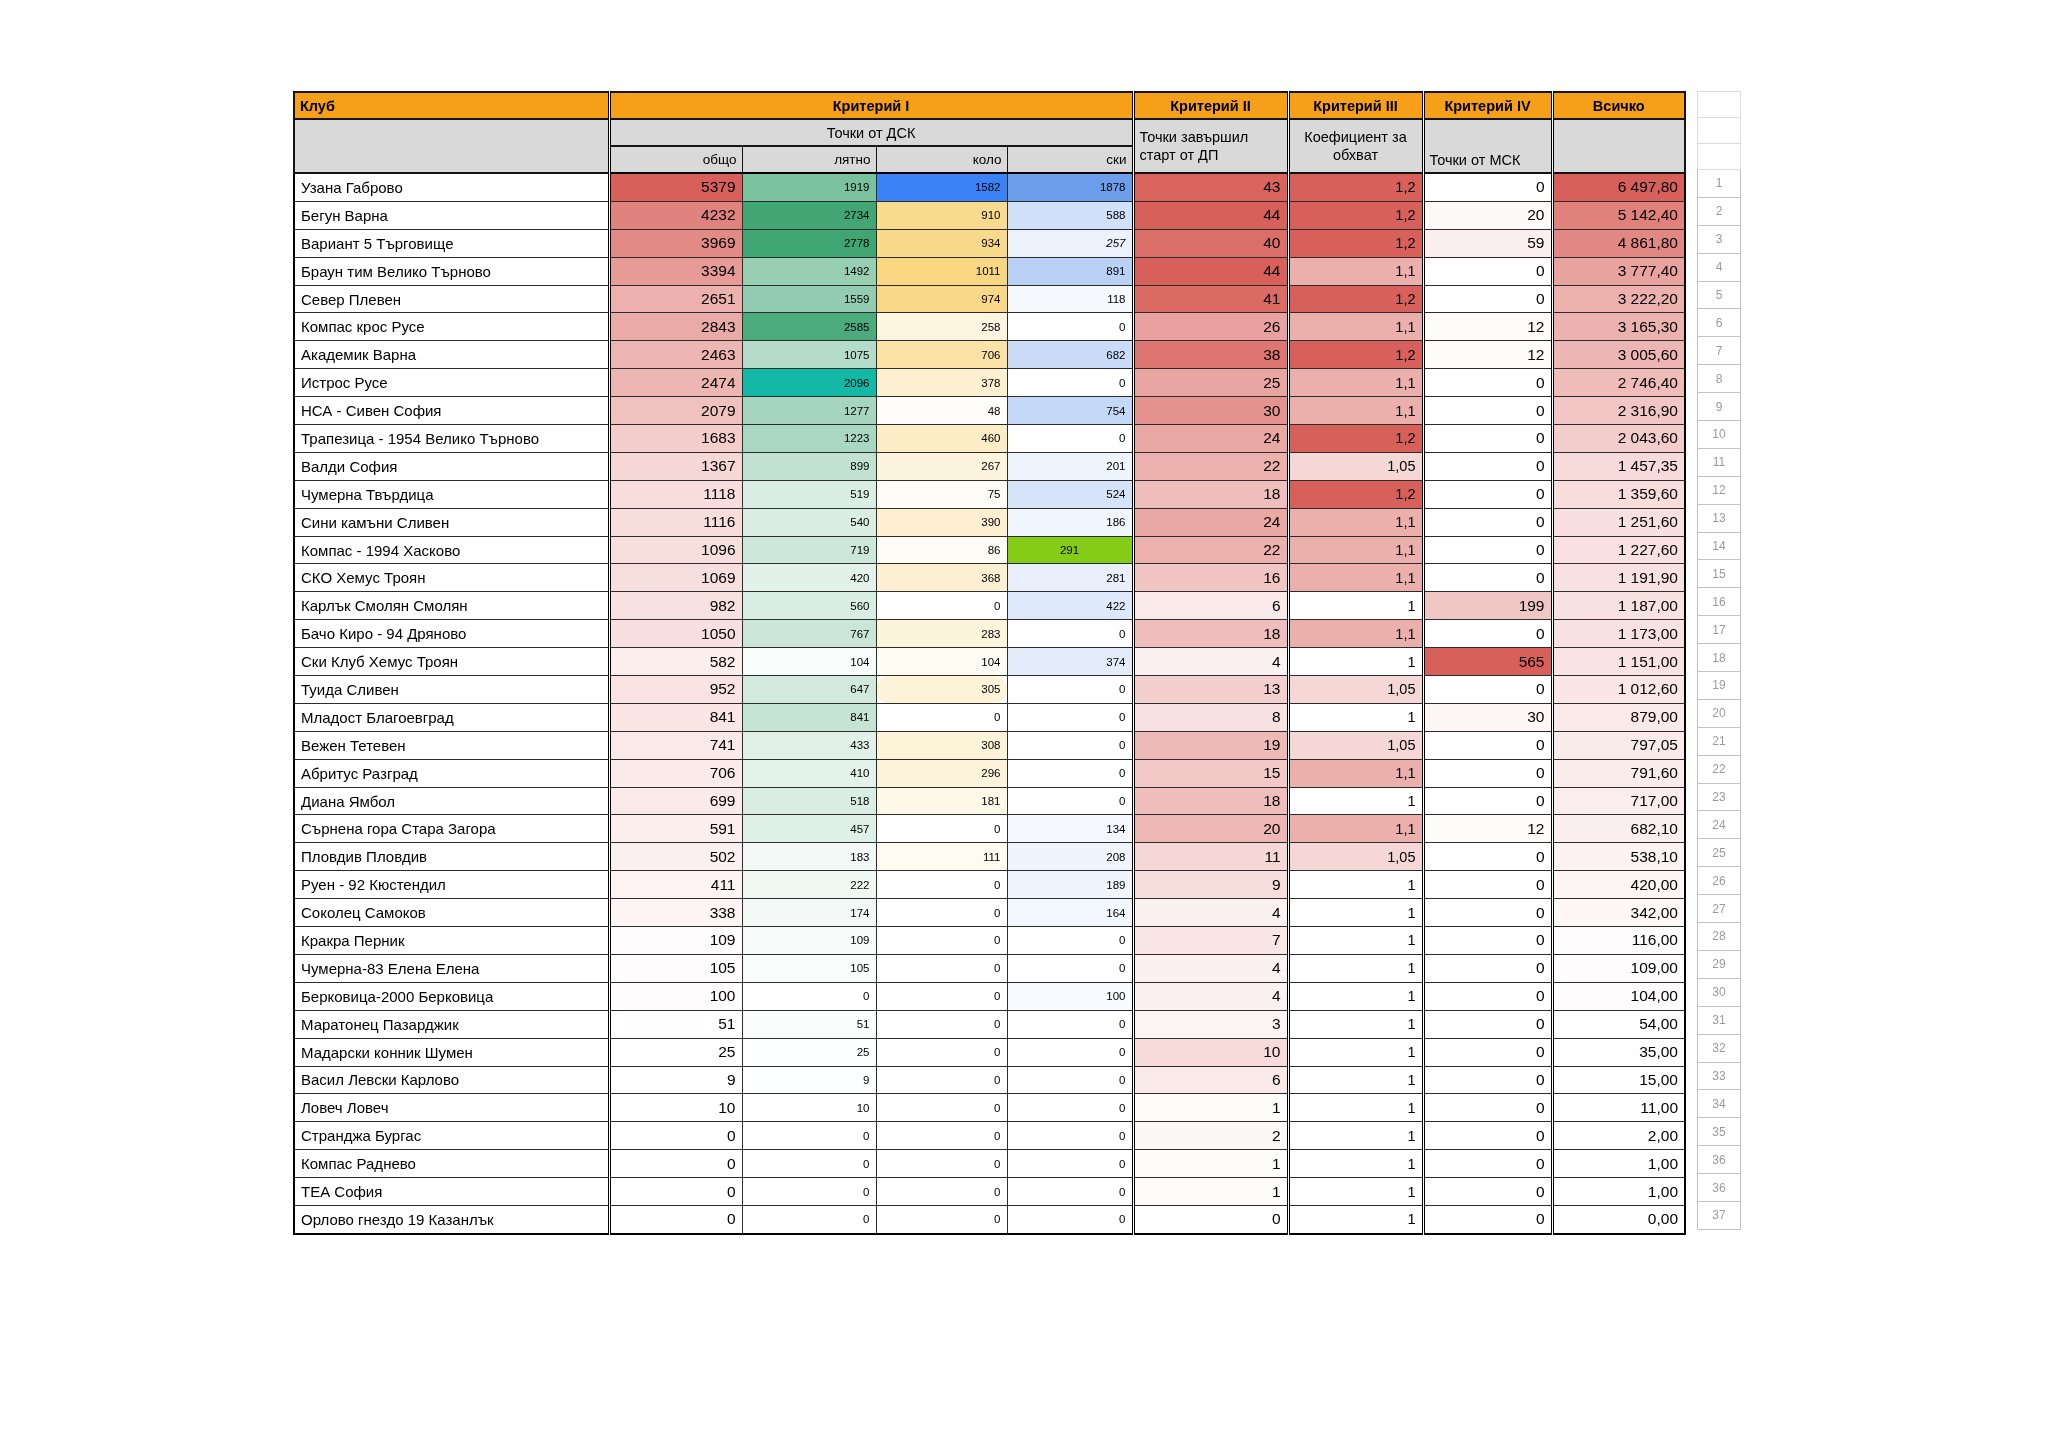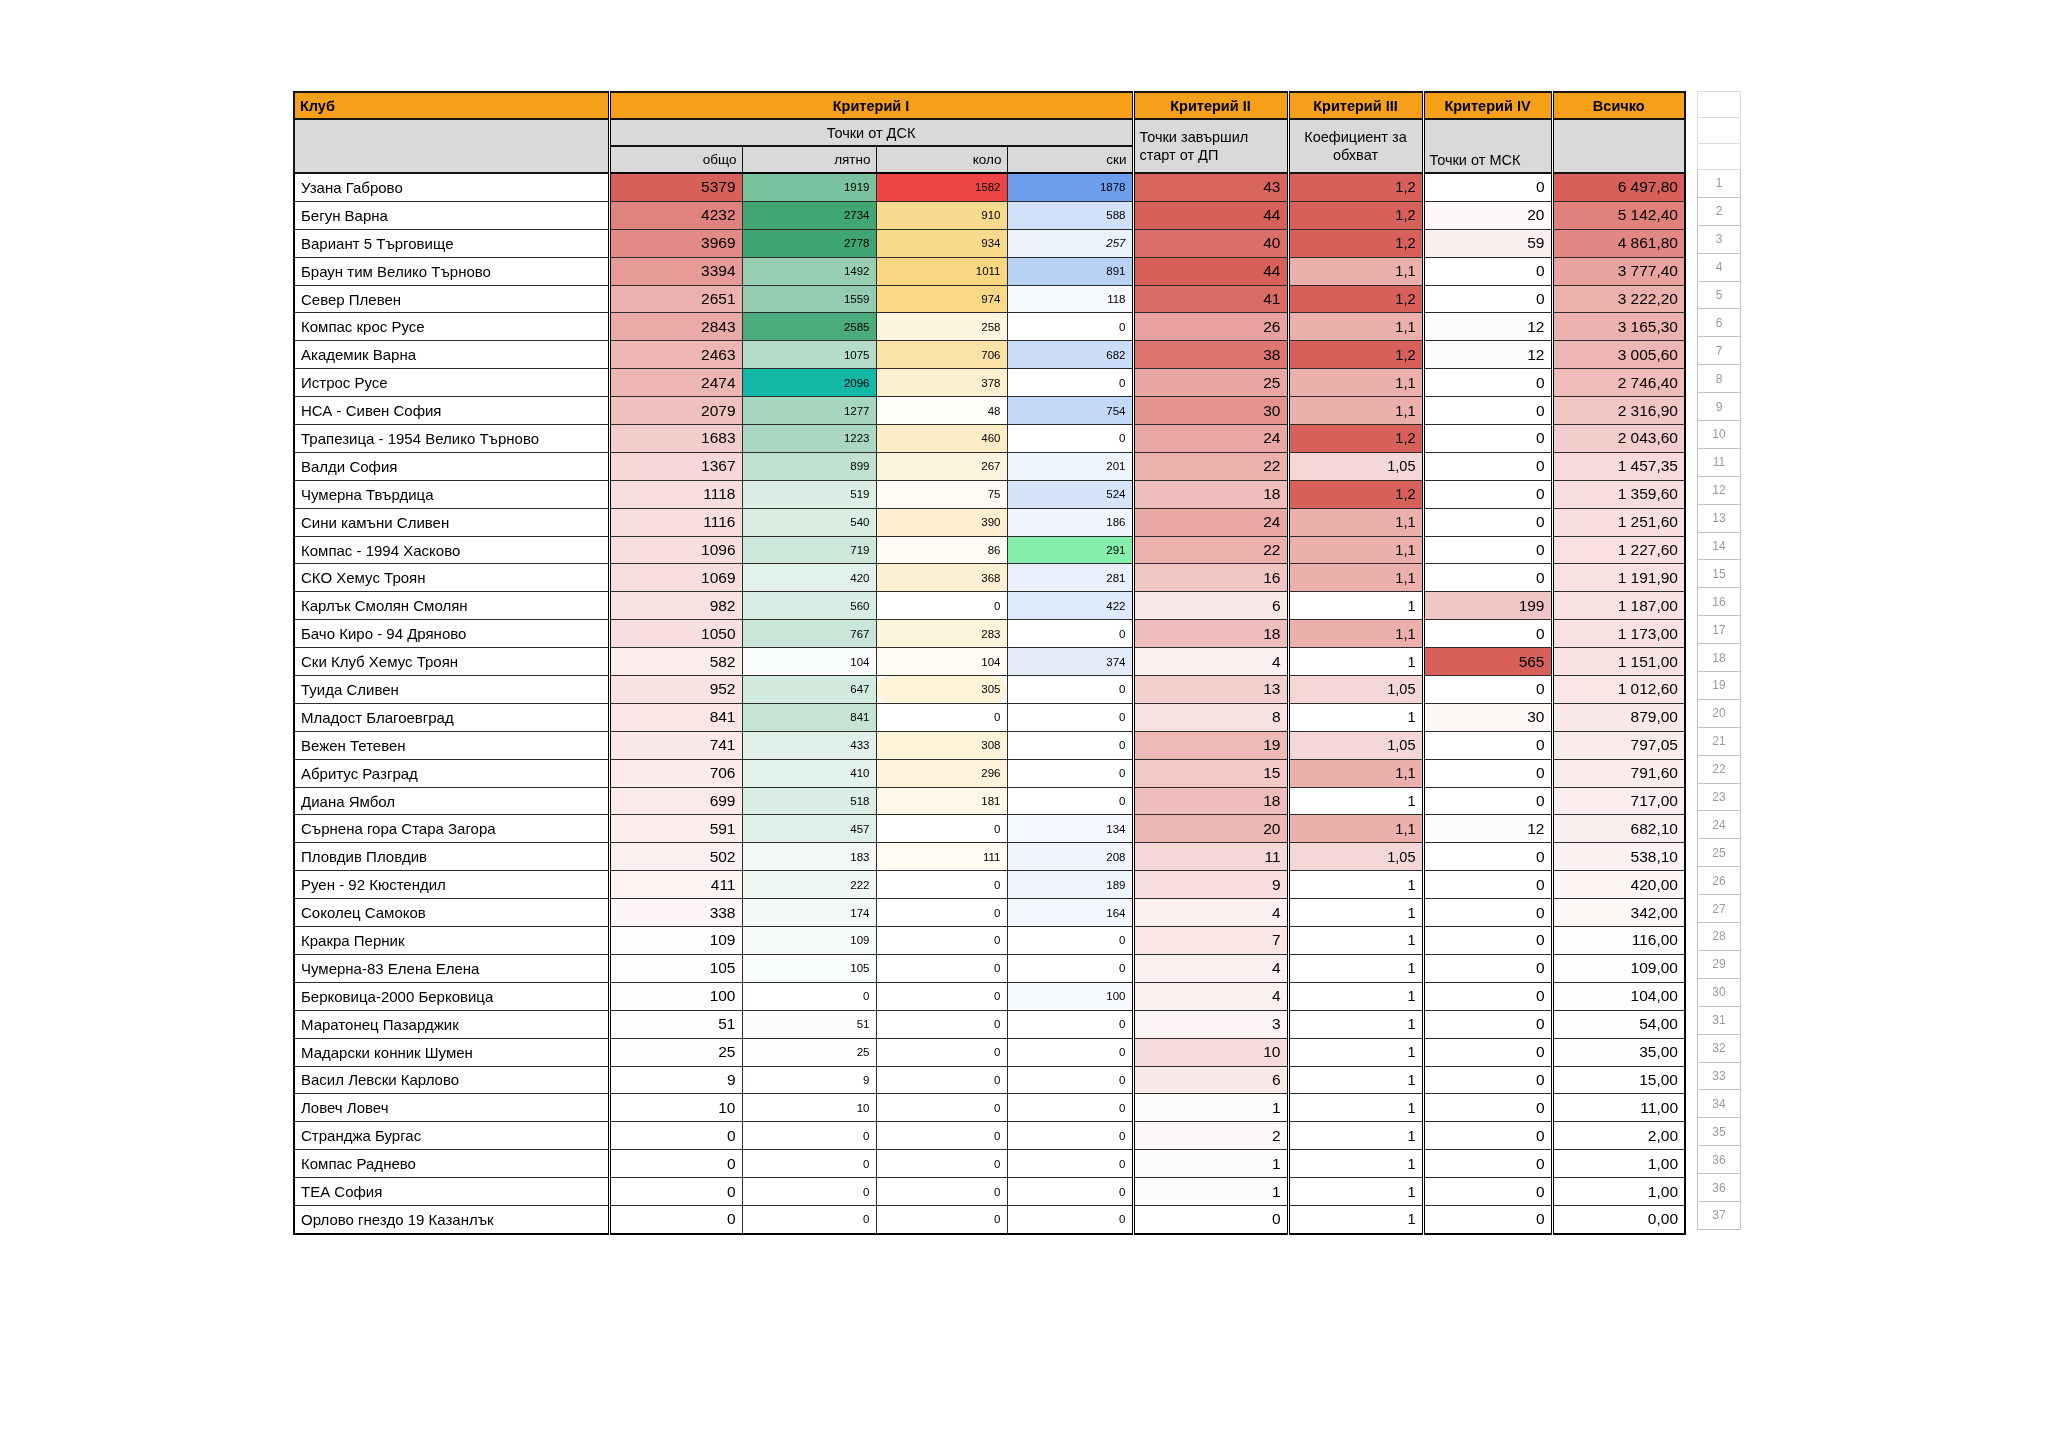--- a/index.html
+++ b/index.html
@@ -79,21 +79,21 @@
         <th class="hdr-gray h-sub" style="background: rgb(217, 217, 217);">лятно</th>
         <th class="hdr-gray h-sub" style="background: rgb(217, 217, 217);">коло</th>
         <th class="hdr-gray h-sub" style="background: rgb(217, 217, 217);">ски</th>
       </tr>
     </thead>
     <tbody id="rows">
         <tr>
           <td class="c-club" style="background: rgb(255, 255, 255);">Узана Габрово</td>
           <td class="c-num gl" style="background: rgb(216, 96, 90);">5379</td>
           <td class="c-sub" style="background: rgb(122, 193, 158);">1919</td>
-          <td class="c-sub" style="background: #ef4444;">1582</td>
+          <td class="c-sub" style="background: #3b82f6;">1582</td>
           <td class="c-sub" style="background: rgb(109, 158, 235);">1878</td>
           <td class="c-num gl" style="background: rgb(217, 100, 94);">43</td>
           <td class="c-num c-k3 gl" style="background: rgb(216, 96, 90);">1,2</td>
           <td class="c-num gl" style="background: rgb(255, 255, 255);">0</td>
           <td class="c-num gl" style="background: rgb(216, 96, 90);">6 497,80</td>
         </tr>
         <tr>
           <td class="c-club" style="background: rgb(255, 255, 255);">Бегун Варна</td>
           <td class="c-num gl" style="background: rgb(224, 130, 125);">4232</td>
           <td class="c-sub" style="background: rgb(66, 166, 116);">2734</td>
@@ -223,21 +223,21 @@
           <td class="c-num gl" style="background: rgb(234, 168, 165);">24</td>
           <td class="c-num c-k3 gl" style="background: rgb(235, 175, 172);">1,1</td>
           <td class="c-num gl" style="background: rgb(255, 255, 255);">0</td>
           <td class="c-num gl" style="background: rgb(247, 224, 223);">1 251,60</td>
         </tr>
         <tr>
           <td class="c-club" style="background: rgb(255, 255, 255);">Компас - 1994 Хасково</td>
           <td class="c-num gl" style="background: rgb(247, 223, 221);">1096</td>
           <td class="c-sub" style="background: rgb(205, 232, 219);">719</td>
           <td class="c-sub" style="background: rgb(254, 252, 244);">86</td>
-          <td class="c-sub" style="background: #86efac;">291</td>
+          <td class="c-sub" style="background: #84cc16; text-align: center;">291</td>
           <td class="c-num gl" style="background: rgb(236, 176, 173);">22</td>
           <td class="c-num c-k3 gl" style="background: rgb(235, 175, 172);">1,1</td>
           <td class="c-num gl" style="background: rgb(255, 255, 255);">0</td>
           <td class="c-num gl" style="background: rgb(248, 225, 224);">1 227,60</td>
         </tr>
         <tr>
           <td class="c-club" style="background: rgb(255, 255, 255);">СКО Хемус Троян</td>
           <td class="c-num gl" style="background: rgb(247, 223, 222);">1069</td>
           <td class="c-sub" style="background: rgb(226, 241, 234);">420</td>
           <td class="c-sub" style="background: rgb(253, 240, 210);">368</td>

